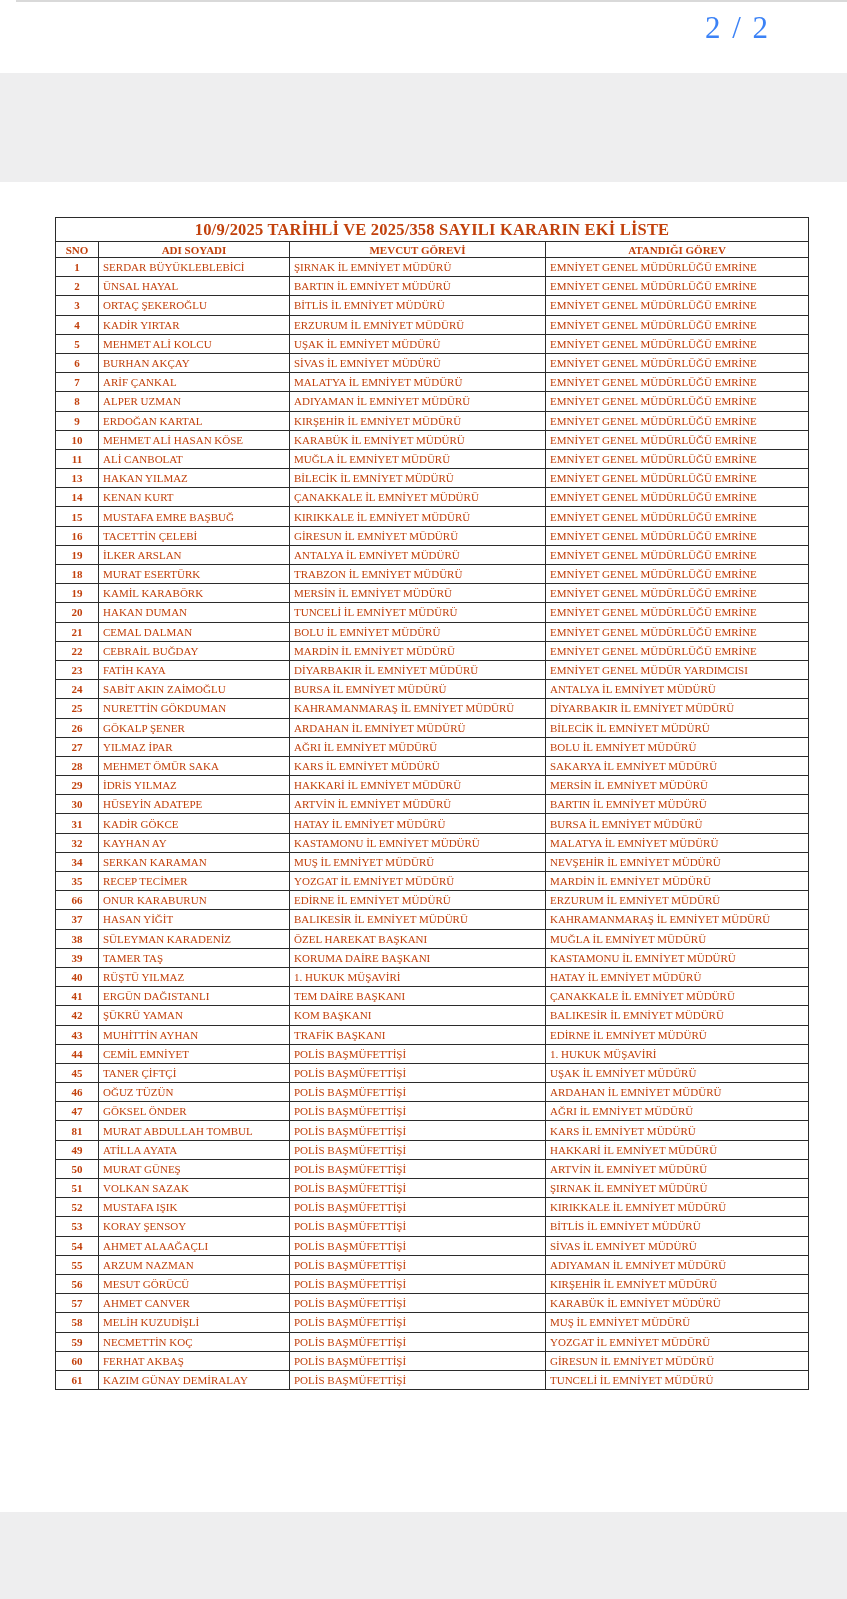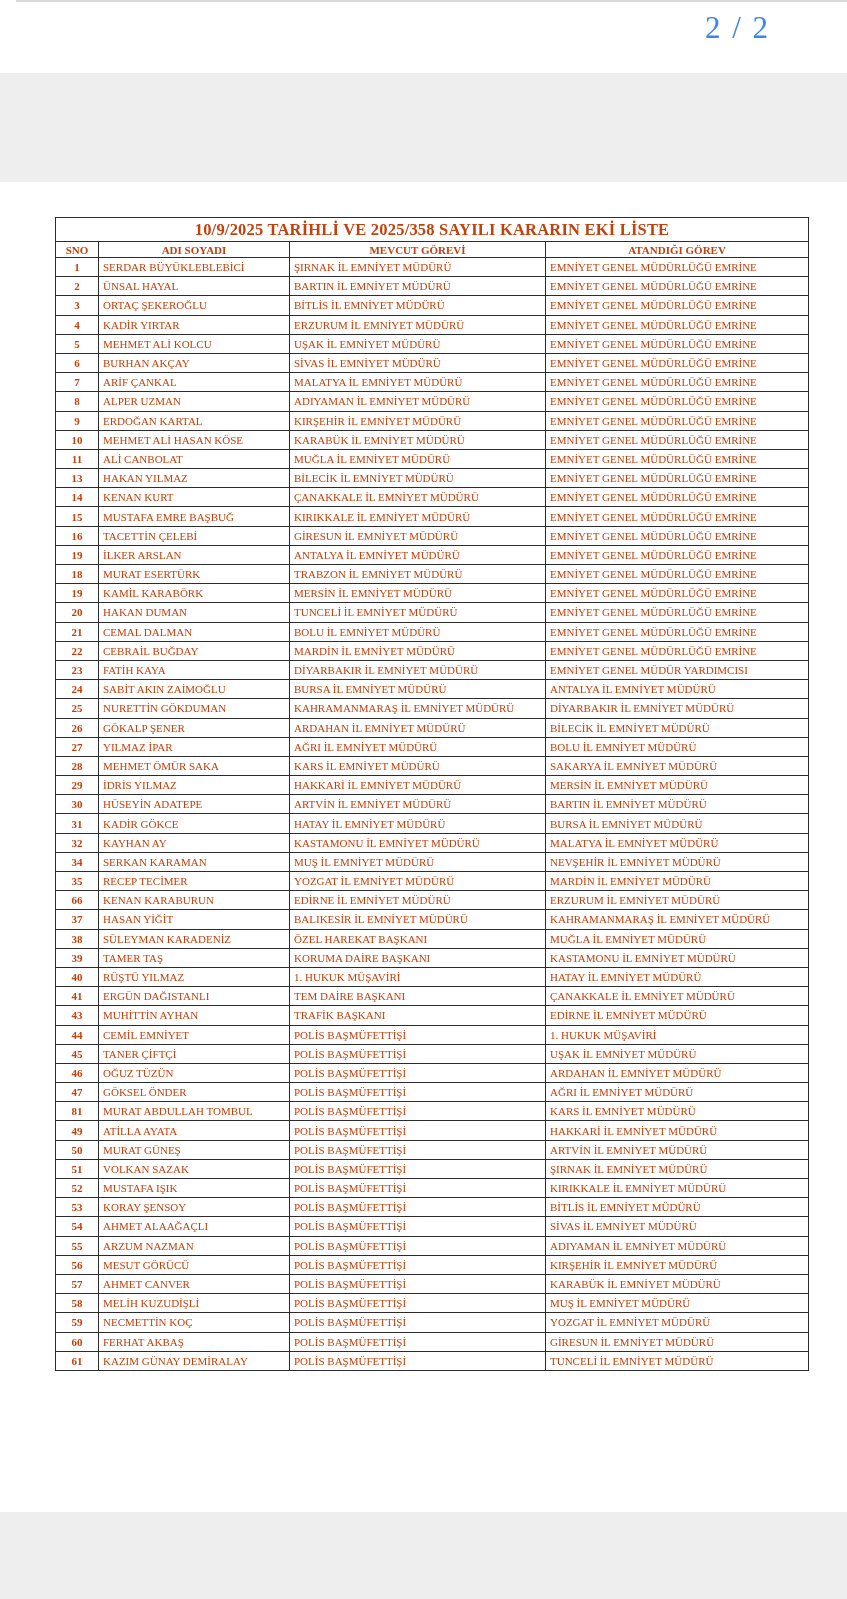--- a/index.html
+++ b/index.html
@@ -272,21 +272,21 @@
     <td class="c-asg">NEVŞEHİR İL EMNİYET MÜDÜRÜ</td>
   </tr>
         <tr>
     <td class="c-sno">35</td>
     <td class="c-name">RECEP TECİMER</td>
     <td class="c-cur">YOZGAT İL EMNİYET MÜDÜRÜ</td>
     <td class="c-asg">MARDİN İL EMNİYET MÜDÜRÜ</td>
   </tr>
         <tr>
     <td class="c-sno">66</td>
-    <td class="c-name">KENAN KARABURUN</td>
+    <td class="c-name">ONUR KARABURUN</td>
     <td class="c-cur">EDİRNE İL EMNİYET MÜDÜRÜ</td>
     <td class="c-asg">ERZURUM İL EMNİYET MÜDÜRÜ</td>
   </tr>
         <tr>
     <td class="c-sno">37</td>
     <td class="c-name">HASAN YİĞİT</td>
     <td class="c-cur">BALIKESİR İL EMNİYET MÜDÜRÜ</td>
     <td class="c-asg">KAHRAMANMARAŞ İL EMNİYET MÜDÜRÜ</td>
   </tr>
         <tr>
@@ -307,20 +307,26 @@
     <td class="c-cur">1. HUKUK MÜŞAVİRİ</td>
     <td class="c-asg">HATAY İL EMNİYET MÜDÜRÜ</td>
   </tr>
         <tr>
     <td class="c-sno">41</td>
     <td class="c-name">ERGÜN DAĞISTANLI</td>
     <td class="c-cur">TEM DAİRE BAŞKANI</td>
     <td class="c-asg">ÇANAKKALE İL EMNİYET MÜDÜRÜ</td>
   </tr>
         <tr>
+    <td class="c-sno">42</td>
+    <td class="c-name">ŞÜKRÜ YAMAN</td>
+    <td class="c-cur">KOM BAŞKANI</td>
+    <td class="c-asg">BALIKESİR İL EMNİYET MÜDÜRÜ</td>
+  </tr>
+        <tr>
     <td class="c-sno">43</td>
     <td class="c-name">MUHİTTİN AYHAN</td>
     <td class="c-cur">TRAFİK BAŞKANI</td>
     <td class="c-asg">EDİRNE İL EMNİYET MÜDÜRÜ</td>
   </tr>
         <tr>
     <td class="c-sno">44</td>
     <td class="c-name">CEMİL EMNİYET</td>
     <td class="c-cur">POLİS BAŞMÜFETTİŞİ</td>
     <td class="c-asg">1. HUKUK MÜŞAVİRİ</td>

